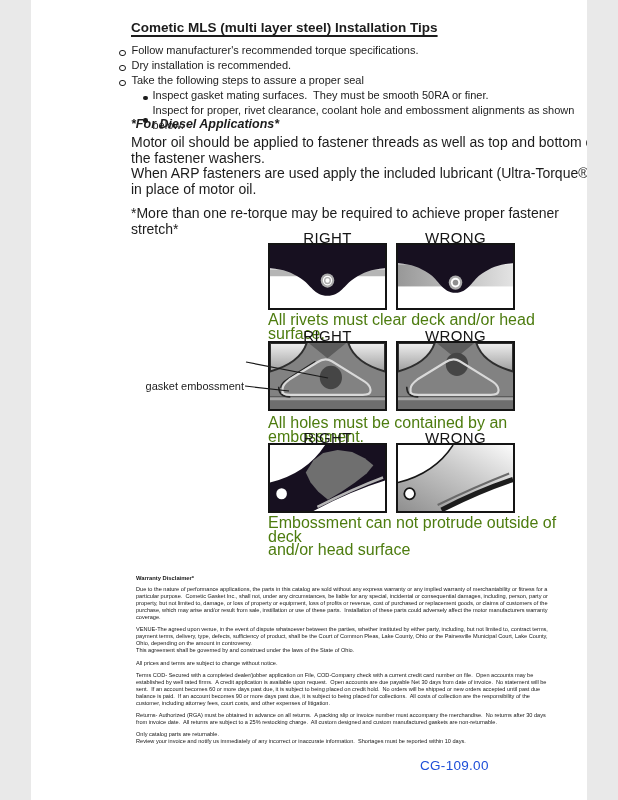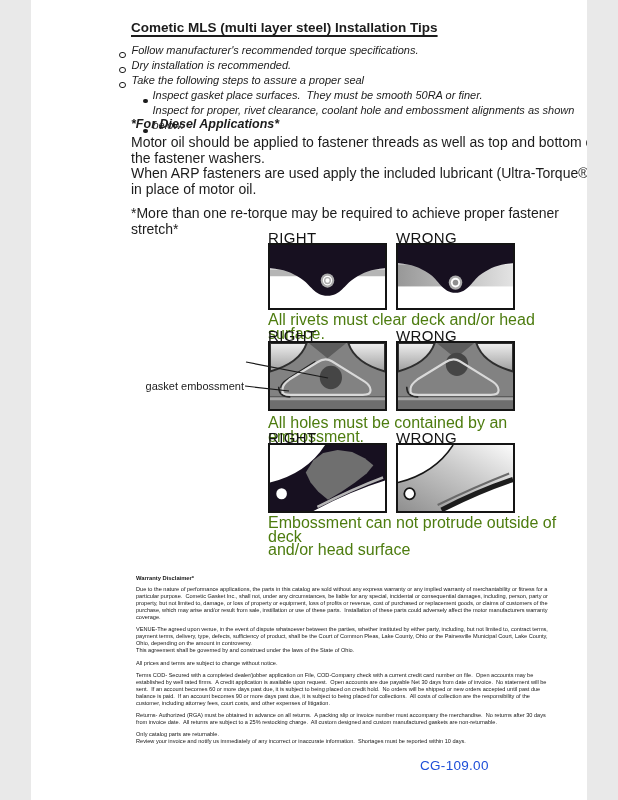--- a/index.html
+++ b/index.html
@@ -5,31 +5,31 @@
   html,body{margin:0;padding:0;background:#e9e9e9;}
   #page{position:relative;width:556px;height:800px;background:#ffffff;overflow:hidden;
         font-family:"Liberation Sans",sans-serif;color:#1c1c1c;margin:0 auto;}
   .abs{position:absolute;}
   .pre{white-space:pre-wrap;}
   
   .title{left:100px;top:20px;font-size:13.5px;font-weight:bold;
          text-decoration:underline;text-decoration-thickness:1.5px;text-underline-offset:2.5px;}
   
   .bullets{left:88px;top:43px;width:470px;font-size:11px;line-height:15px;}
-  .brow{display:flex;align-items:flex-end;font-style:italic;}
+  .brow{display:flex;align-items:center;}
   .brow.lvl2{padding-left:24px;}
   .cmark{flex:0 0 auto;width:4.5px;height:4.5px;border:1px solid #1c1c1c;border-radius:50%;margin:4.5px 6px 0 0;}
   .dmark{flex:0 0 auto;width:4.5px;height:4.5px;background:#1c1c1c;border-radius:50%;margin:4.5px 5px 0 0;}
   
   .dheading{left:100px;top:117px;font-size:12.5px;font-weight:bold;font-style:italic;}
   .para{left:100px;top:135px;width:470px;font-size:14px;line-height:15.5px;}
   .para2{top:167px;}
   .dnote{top:206px;}
   
-  .dlab{width:119px;font-size:15px;letter-spacing:.4px;color:#141414;}
+  .dlab{width:119px;text-align:center;font-size:15px;letter-spacing:.4px;color:#141414;}
   .dbox{width:119px;box-sizing:border-box;border:2.5px solid #141414;background:#fff;}
   .dbox svg{display:block;width:100%;height:100%;}
   .h67{height:67px;} .h70{height:70px;}
   .cap{left:237px;font-size:16px;line-height:13.5px;color:#4d7c0f;}
   .callout{left:95px;width:118px;text-align:right;font-size:11px;line-height:12.5px;}
   .ptr{left:95px;top:340px;z-index:5;pointer-events:none;}
   
   .legal{left:105px;top:575px;width:413px;font-size:5.6px;line-height:6.9px;color:#171717;}
   .legal h4{margin:0 0 4.5px 0;font-size:5.8px;}
   .legal p{margin:0 0 5.5px 0;}
@@ -50,21 +50,21 @@
     <div class="brow">
       <span class="cmark"></span>
       <span>Dry installation is recommended.</span>
     </div>
     <div class="brow">
       <span class="cmark"></span>
       <span>Take the following steps to assure a proper seal</span>
     </div>
     <div class="brow lvl2">
       <span class="dmark"></span>
-      <span class="pre">Inspect gasket place surfaces.  They must be smooth 50RA or finer.</span>
+      <span class="pre">Inspect gasket mating surfaces.  They must be smooth 50RA or finer.</span>
     </div>
     <div class="brow lvl2">
       <span class="dmark"></span>
       <span>Inspect for proper, rivet clearance, coolant hole and embossment alignments as shown below.</span>
     </div>
   </div>
 
   <div class="abs dheading">*For Diesel Applications*</div>
   <div class="abs para pre">Motor oil should be applied to fastener threads as well as top and bottom of the fastener washers.
 When ARP fasteners are used apply the included lubricant (Ultra-Torque®) in place of motor oil.</div>

